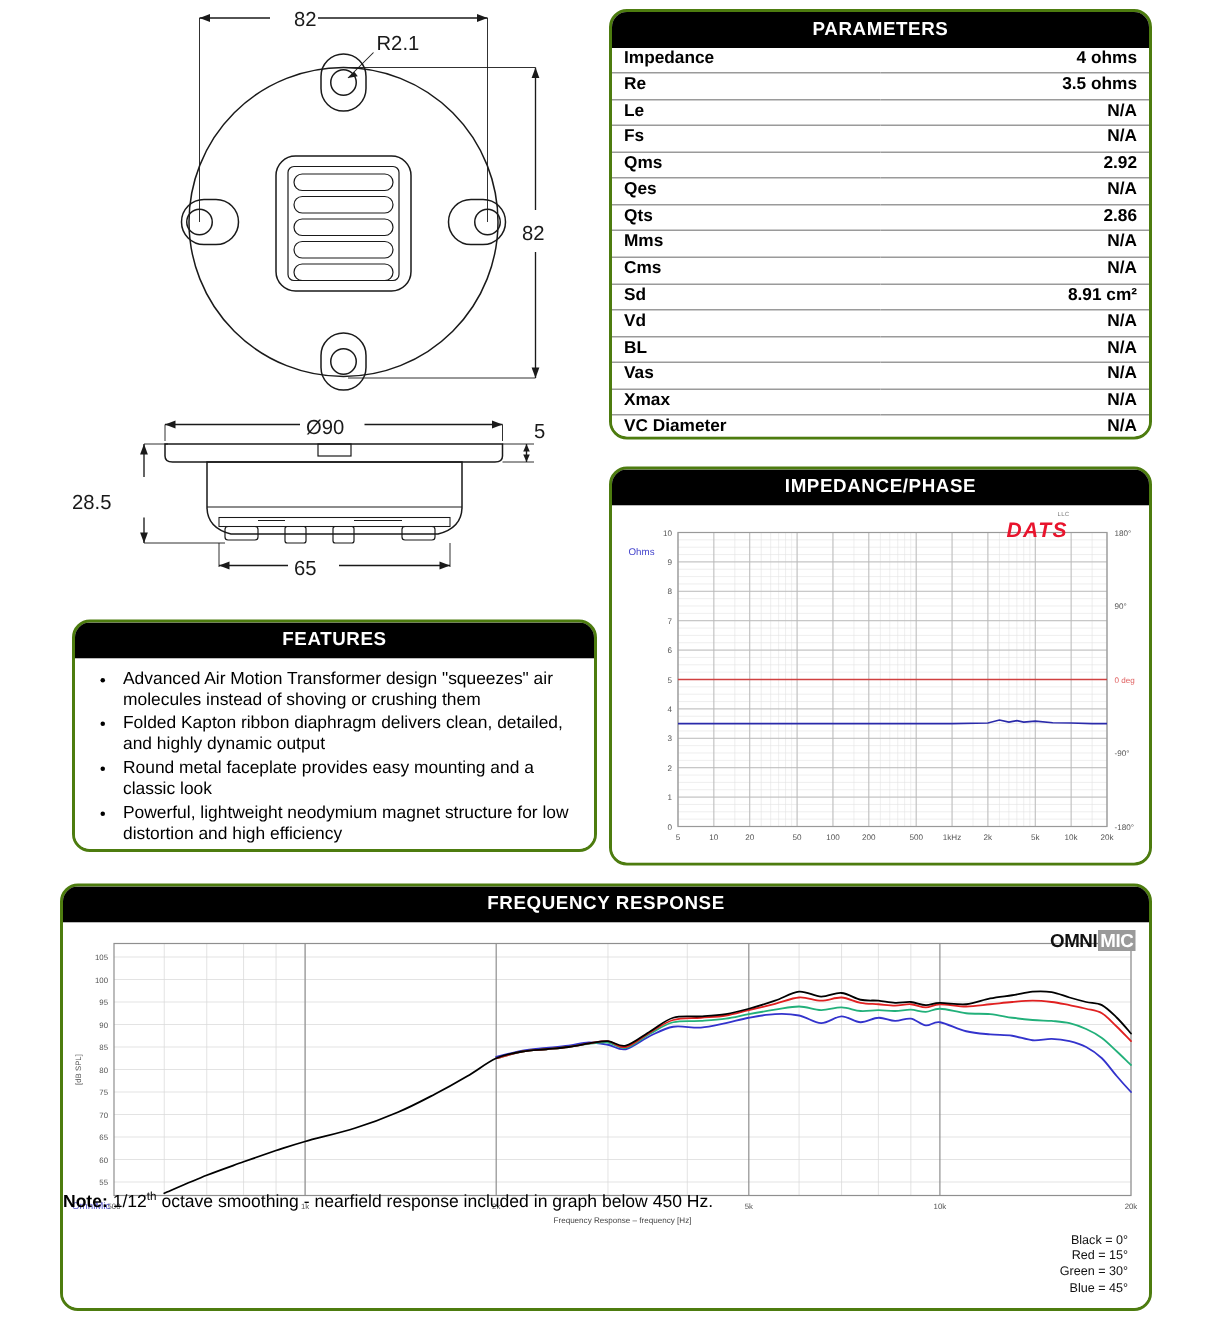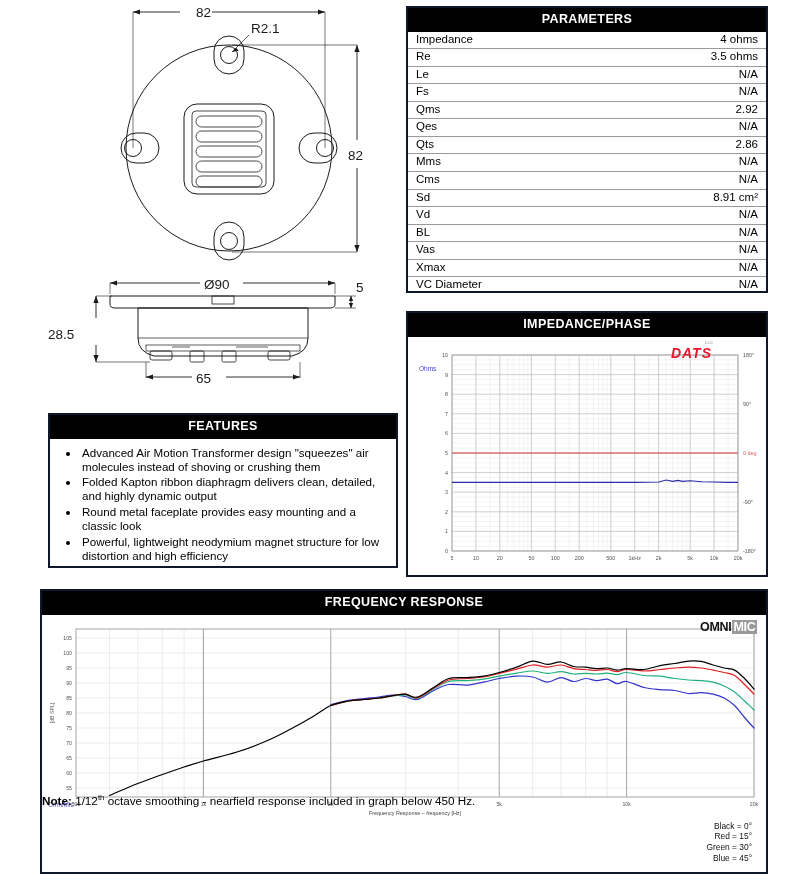--- a/index.html
+++ b/index.html
@@ -10,39 +10,39 @@
     font-family: "Liberation Sans", sans-serif;
     color: #000;
     overflow: hidden;
   }
   .page { position: relative; width: 808px; height: 880px; }
 
   
   .panel {
     position: absolute;
     background: #e5e5e5;
-    border: 2px solid #0f172a;
-    border-radius: 0;
+    border: 2px solid #4d7c0f;
+    border-radius: 12px;
     overflow: hidden;
   }
   .panel-title {
     background: #000;
     color: #fff;
     font-weight: bold;
     text-align: center;
     letter-spacing: .4px;
     line-height: 1;
     padding: 5px 0 6px 0;
     font-size: 12.5px;
   }
   .panel-body { position: relative; background: #fff; }
 
   
   #parameters { left: 406px; top: 6px; width: 362px; height: 287px; }
-  table.params { width: 100%; border-collapse: collapse; table-layout: fixed; }
+  table.params { width: 100%; border-collapse: collapse; table-layout: fixed; font-weight: bold; }
   table.params td {
     font-size: 11.5px;
     padding: 1px 8px 2px 8px;
     border-bottom: 1px solid #9a9a9a;
     line-height: 1.18;
     white-space: nowrap;
   }
   table.params tr:last-child td { border-bottom: none; }
   td.p-name { text-align: left; }
   td.p-val  { text-align: right; }

